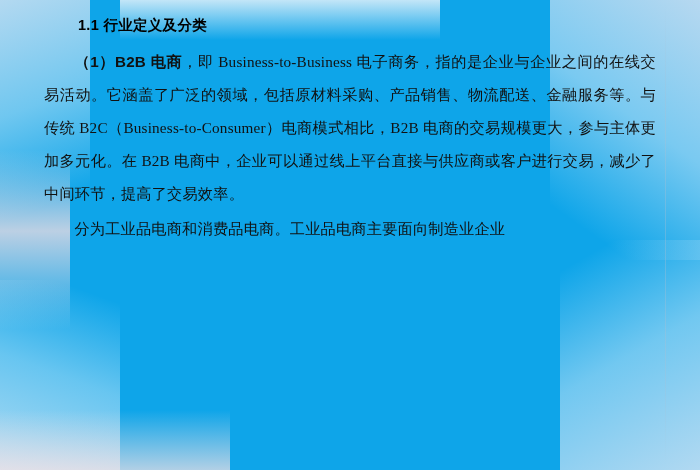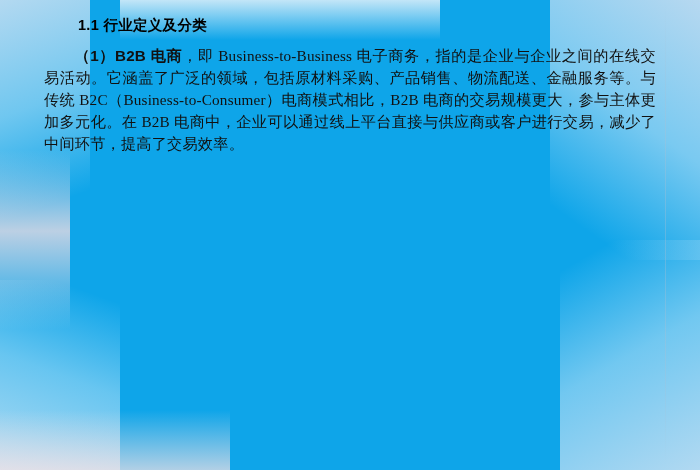--- a/index.html
+++ b/index.html
@@ -85,21 +85,21 @@
     font-weight: bold;
     font-size: 14.5px;
     color: #000000;
     letter-spacing: 0.3px;
     margin: 8px 0 10px 0;
     padding-left: 34px;
   }
 
   .para {
     font-size: 15.2px;
-    line-height: 22px;
+    line-height: 33px;
     color: #111111;
     text-align: justify;
     text-justify: inter-ideograph;
     margin: 0 0 0 0;
     text-indent: 2em;
     letter-spacing: 0.2px;
   }
   .para + .para {
     margin-top: 2px;
   }
@@ -128,15 +128,18 @@
 
   <div id="content">
 
     <h2 class="heading">1.1 行业定义及分类</h2>
 
     <p class="para">
       <span class="lead">（1）B2B 电商</span><span>，即 Business-to-Business 电子商务，指的是企业与企业之间的在线交易活动。它涵盖了广泛的领域，包括原材料采购、产品销售、物流配送、金融服务等。与传统 B2C（Business-to-Consumer）电商模式相比，B2B 电商的交易规模更大，参与主体更加多元化。在 B2B 电商中，企业可以通过线上平台直接与供应商或客户进行交易，减少了中间环节，提高了交易效率。</span>
     </p>
 
 
+    <p class="para clipped">
+      <span>分为工业品电商和消费品电商。工业品电商主要面向制造业企业</span>
+    </p>
 
   </div>
 </div>
 
 </body></html>

